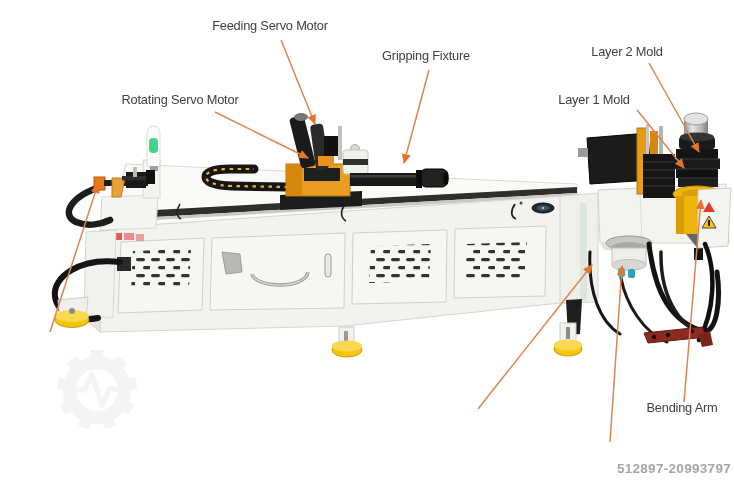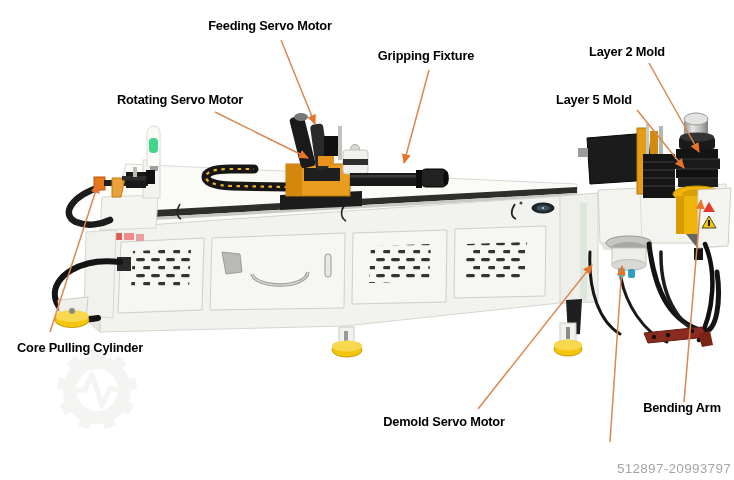--- a/index.html
+++ b/index.html
@@ -1,22 +1,22 @@
 <!DOCTYPE html>
 <html><head>
 <meta charset="utf-8">
 <style>
   html,body{margin:0;padding:0;background:#fff;}
   #stage{position:relative;width:734px;height:480px;background:#fff;overflow:hidden;
          font-family:"Liberation Sans","DejaVu Sans",sans-serif;}
   #machine-svg{position:absolute;left:0;top:0;}
   .callout{position:absolute;transform:translateX(-50%);white-space:nowrap;
-           font-size:12.8px;font-weight:700;letter-spacing:-0.2px;color:#000000;}
+           font-size:12.8px;font-weight:400;letter-spacing:-0.2px;color:#404040;}
   .listing-number{position:absolute;right:3px;top:461px;font-size:13.5px;
-           font-weight:400;color:#a6a6a6;letter-spacing:0.3px;}
+           font-weight:700;color:#a6a6a6;letter-spacing:0.3px;}
 </style>
 </head>
 <body>
 
 <div id="stage">
 
 <svg id="machine-svg" width="734" height="480" viewBox="0 0 734 480">
   <defs>
     <pattern id="vents" patternUnits="userSpaceOnUse" width="15" height="16">
       <rect x="1" y="2" width="9" height="3.2" rx="1.6" fill="#33332f"></rect>
@@ -263,20 +263,18 @@
     <line x1="478" y1="409" x2="592" y2="265" marker-end="url(#ah)"></line>
     <line x1="610" y1="442" x2="622" y2="266" marker-end="url(#ah)"></line>
     <line x1="684" y1="402" x2="701" y2="200" marker-end="url(#ah)"></line>
   </g>
 </svg>
 
 <div class="callout" style="left:270px;top:18px;">Feeding Servo Motor</div>
 <div class="callout" style="left:426px;top:48px;">Gripping Fixture</div>
 <div class="callout" style="left:180px;top:92px;">Rotating Servo Motor</div>
 <div class="callout" style="left:627px;top:44px;">Layer 2 Mold</div>
-<div class="callout" style="left:594px;top:92px;">Layer 5 Mold</div>
-<div class="callout" style="left:80px;top:340px;">Core Pulling Cylinder</div>
-<div class="callout" style="left:444px;top:414px;">Demold Servo Motor</div>
+<div class="callout" style="left:594px;top:92px;">Layer 1 Mold</div>
 <div class="callout" style="left:682px;top:400px;">Bending Arm</div>
 
 <div class="listing-number">512897-20993797</div>
 
 </div>
 
 </body></html>

